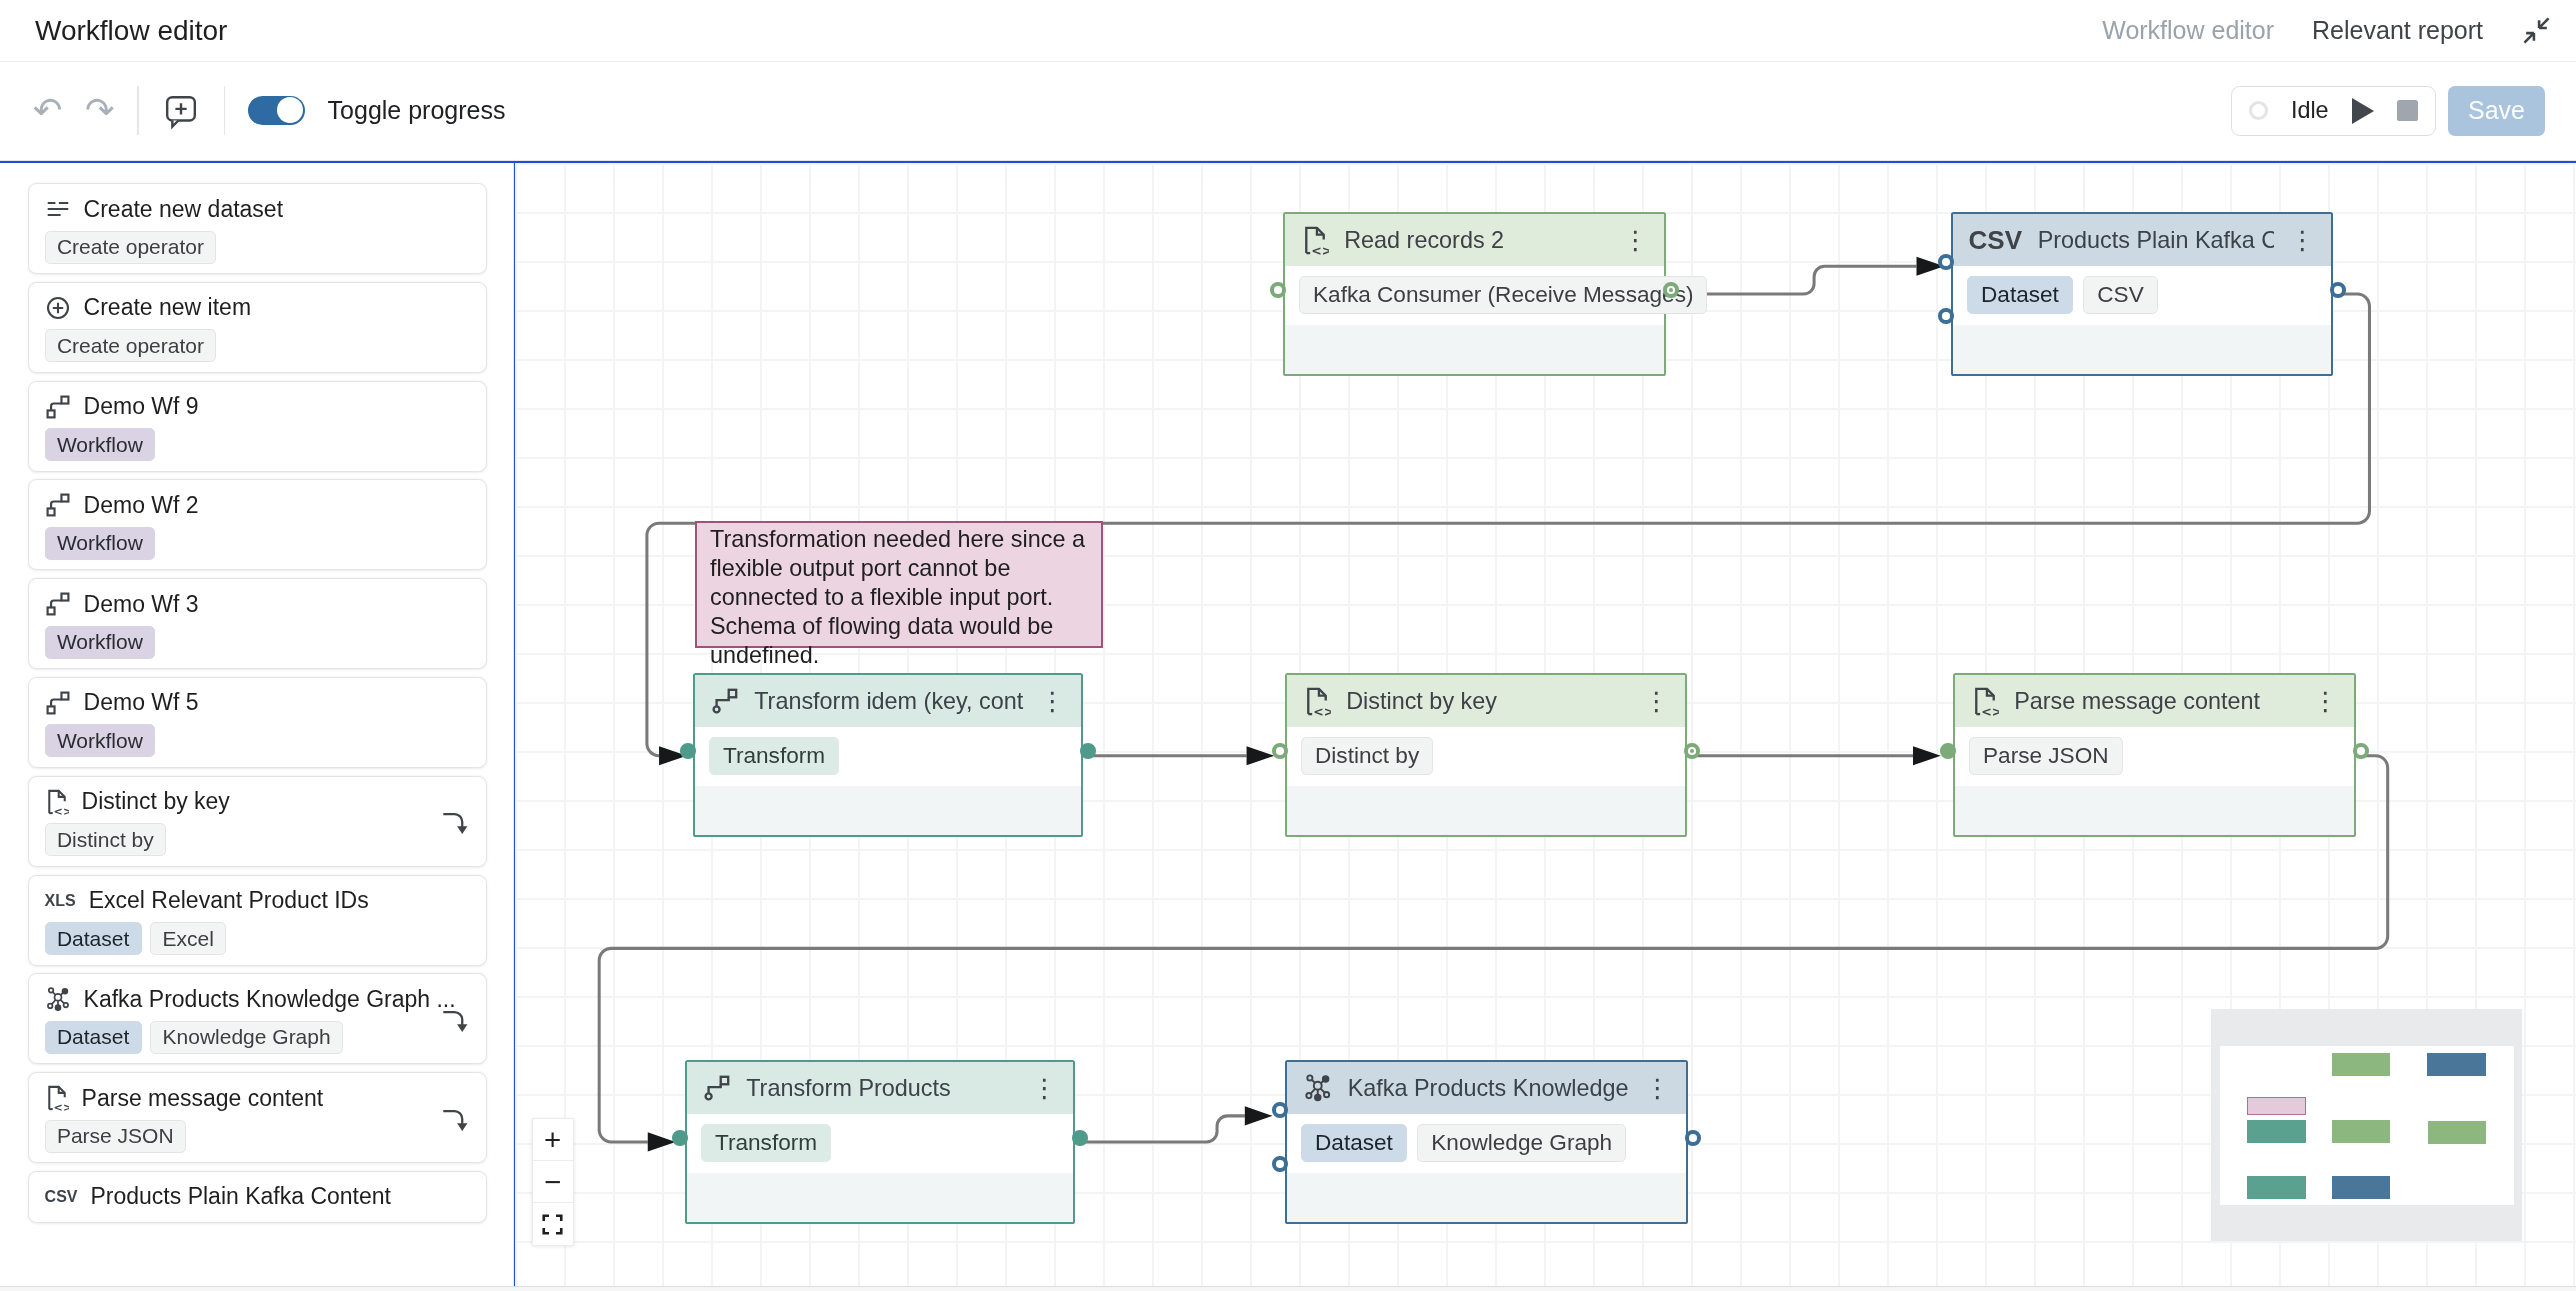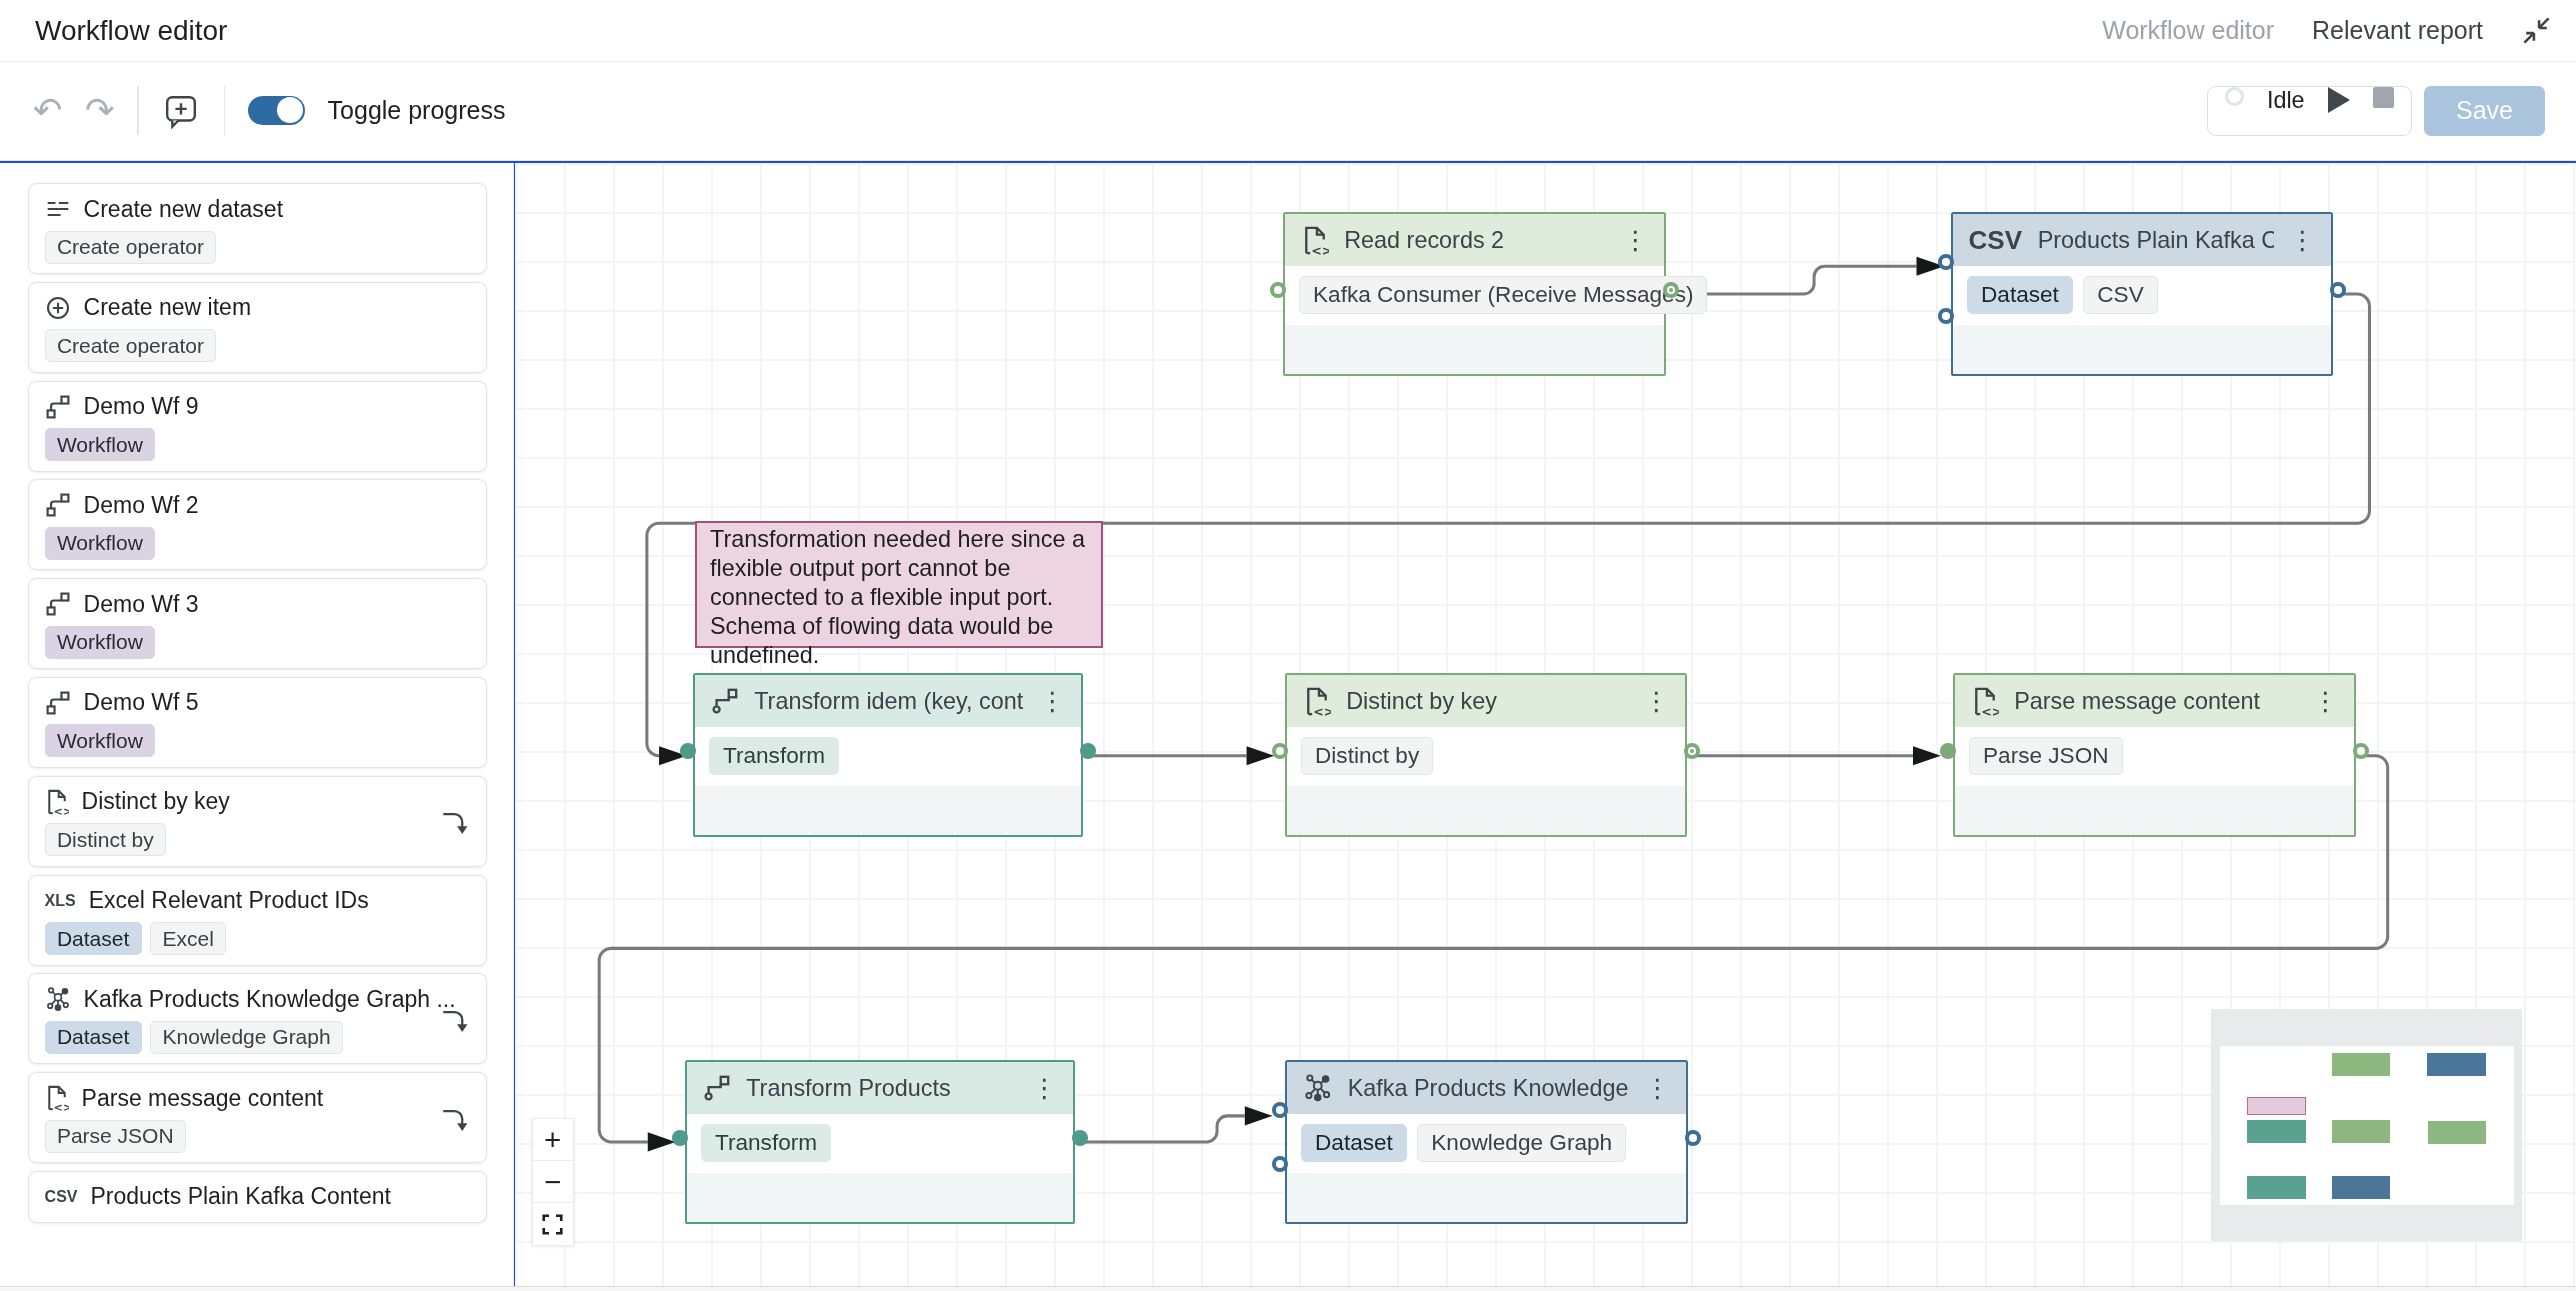--- a/index.html
+++ b/index.html
@@ -15,26 +15,26 @@
 
   
   .toolbar { position:absolute; top:62px; left:0; right:0; height:99px; background:#fff; border-bottom:1.7px solid #e4e6e8; z-index:29; }
   .toolbar-left { position:absolute; left:33px; top:0; height:97px; display:flex; align-items:center; gap:22.6px; }
   .tb-icon { font-family:"DejaVu Sans", sans-serif; font-size:35px; color:#a8b0b8; line-height:1; cursor:pointer; }
   .tb-divider { width:1.7px; height:49px; background:#e4e6e8; }
   .toggle { width:57px; height:29.5px; border-radius:14.7px; background:#2e6ba3; position:relative; cursor:pointer; }
   .toggle .knob { position:absolute; right:1.7px; top:1.7px; width:26px; height:26px; border-radius:50%; background:#fff; }
   .toggle-label { font-size:25px; color:#202124; }
   .toolbar-right { position:absolute; right:31px; top:0; height:97px; display:flex; align-items:center; gap:12px; }
-  .status-group { height:50px; border:1.7px solid #dcdee0; border-radius:8.7px; display:flex; align-items:flex-start; gap:23px; padding:0 17.4px; background:#fff; }
+  .status-group { height:50px; border:1.7px solid #dcdee0; border-radius:8.7px; display:flex; align-items:center; gap:23px; padding:0 17.4px; background:#fff; }
   .status-circle { width:19px; height:19px; border-radius:50%; border:3.5px solid #e2e4e5; background:#fff; }
   .status-text { font-size:23.4px; color:#202124; }
   .play-btn { width:0; height:0; border-top:13px solid transparent; border-bottom:13px solid transparent; border-left:22.6px solid #41474d; cursor:pointer; }
   .stop-btn { width:21px; height:21px; background:#a0a6ad; border-radius:2.6px; cursor:pointer; }
-  .save-btn { height:50px; min-width:82px; padding:0 32px; background:#a9c4dc; color:#fbfcfe; border:none; border-radius:7px; font-size:25px; font-family:inherit; cursor:default; }
+  .save-btn { height:50px; min-width:82px; padding:0 20px; background:#a9c4dc; color:#fbfcfe; border:none; border-radius:7px; font-size:25px; font-family:inherit; cursor:default; }
 
   
   .sidebar { position:absolute; left:0; top:163px; bottom:6px; width:514px; background:#fff; border-right:1.7px solid #e7e8ea; overflow:hidden; z-index:20; }
   .search-wrap { position:relative; margin:11.3px 26px 0 29.5px; }
   .search-input { width:100%; height:45px; border:1.7px solid #8f969c; border-radius:22.6px; padding:0 17.4px 0 54px; font-size:23.4px; color:#202124; font-family:inherit; outline:none; }
   .search-input::placeholder { color:#80868b; }
   .search-icon-box { position:absolute; left:14px; top:8.7px; }
   .card-list { margin:20px 26px 0 28px; }
   .op-card { position:relative; background:#fff; border:1.7px solid #e4e4e4; border-radius:8.7px; box-shadow:0 0.9px 2.6px rgba(0,0,0,0.08); padding:9.5px 15.6px; margin-bottom:7.8px; cursor:grab; }
   .op-card .title-row { display:flex; align-items:center; gap:13px; height:31px; }

